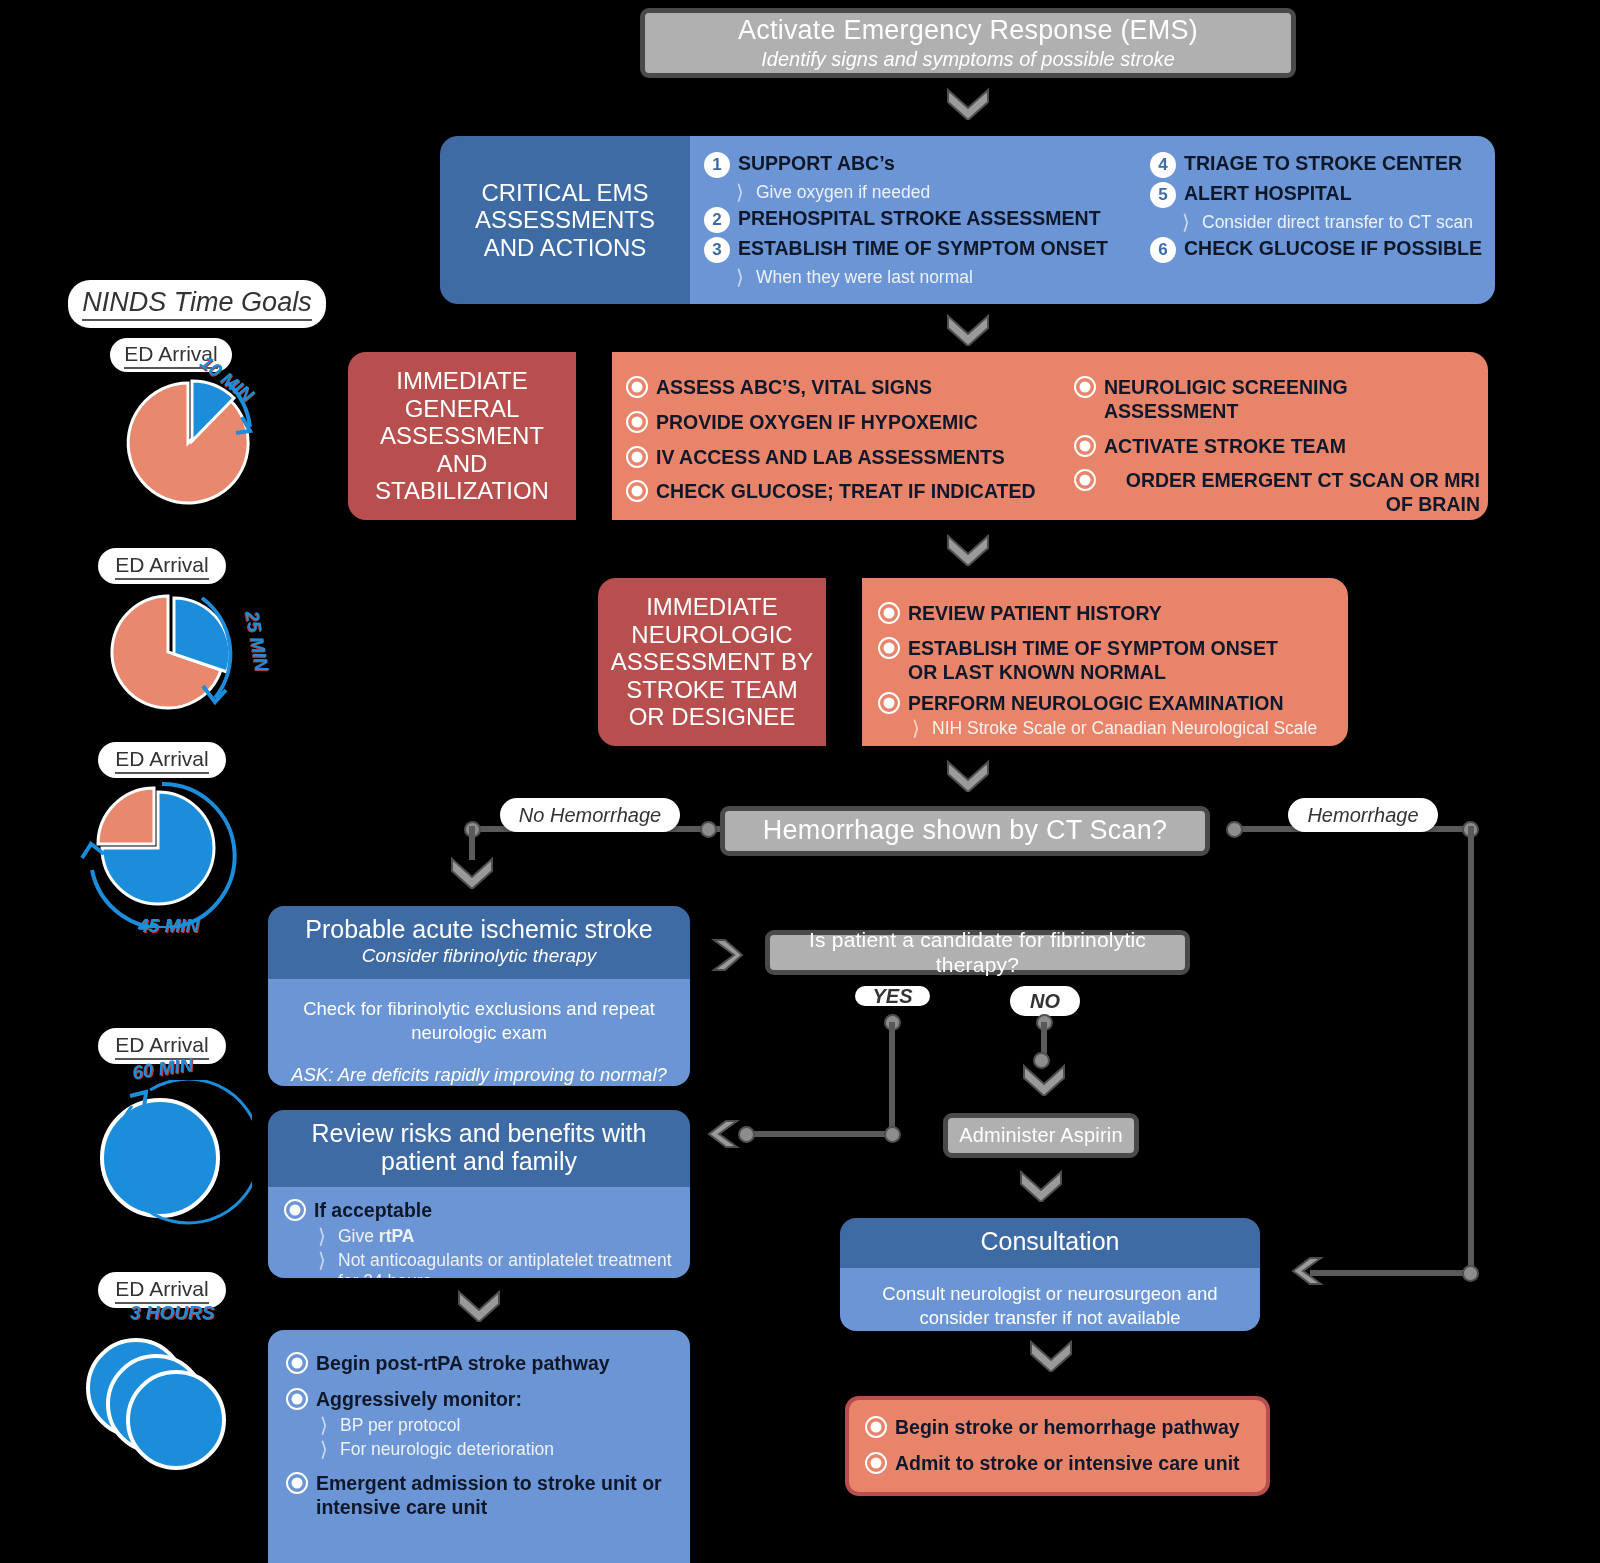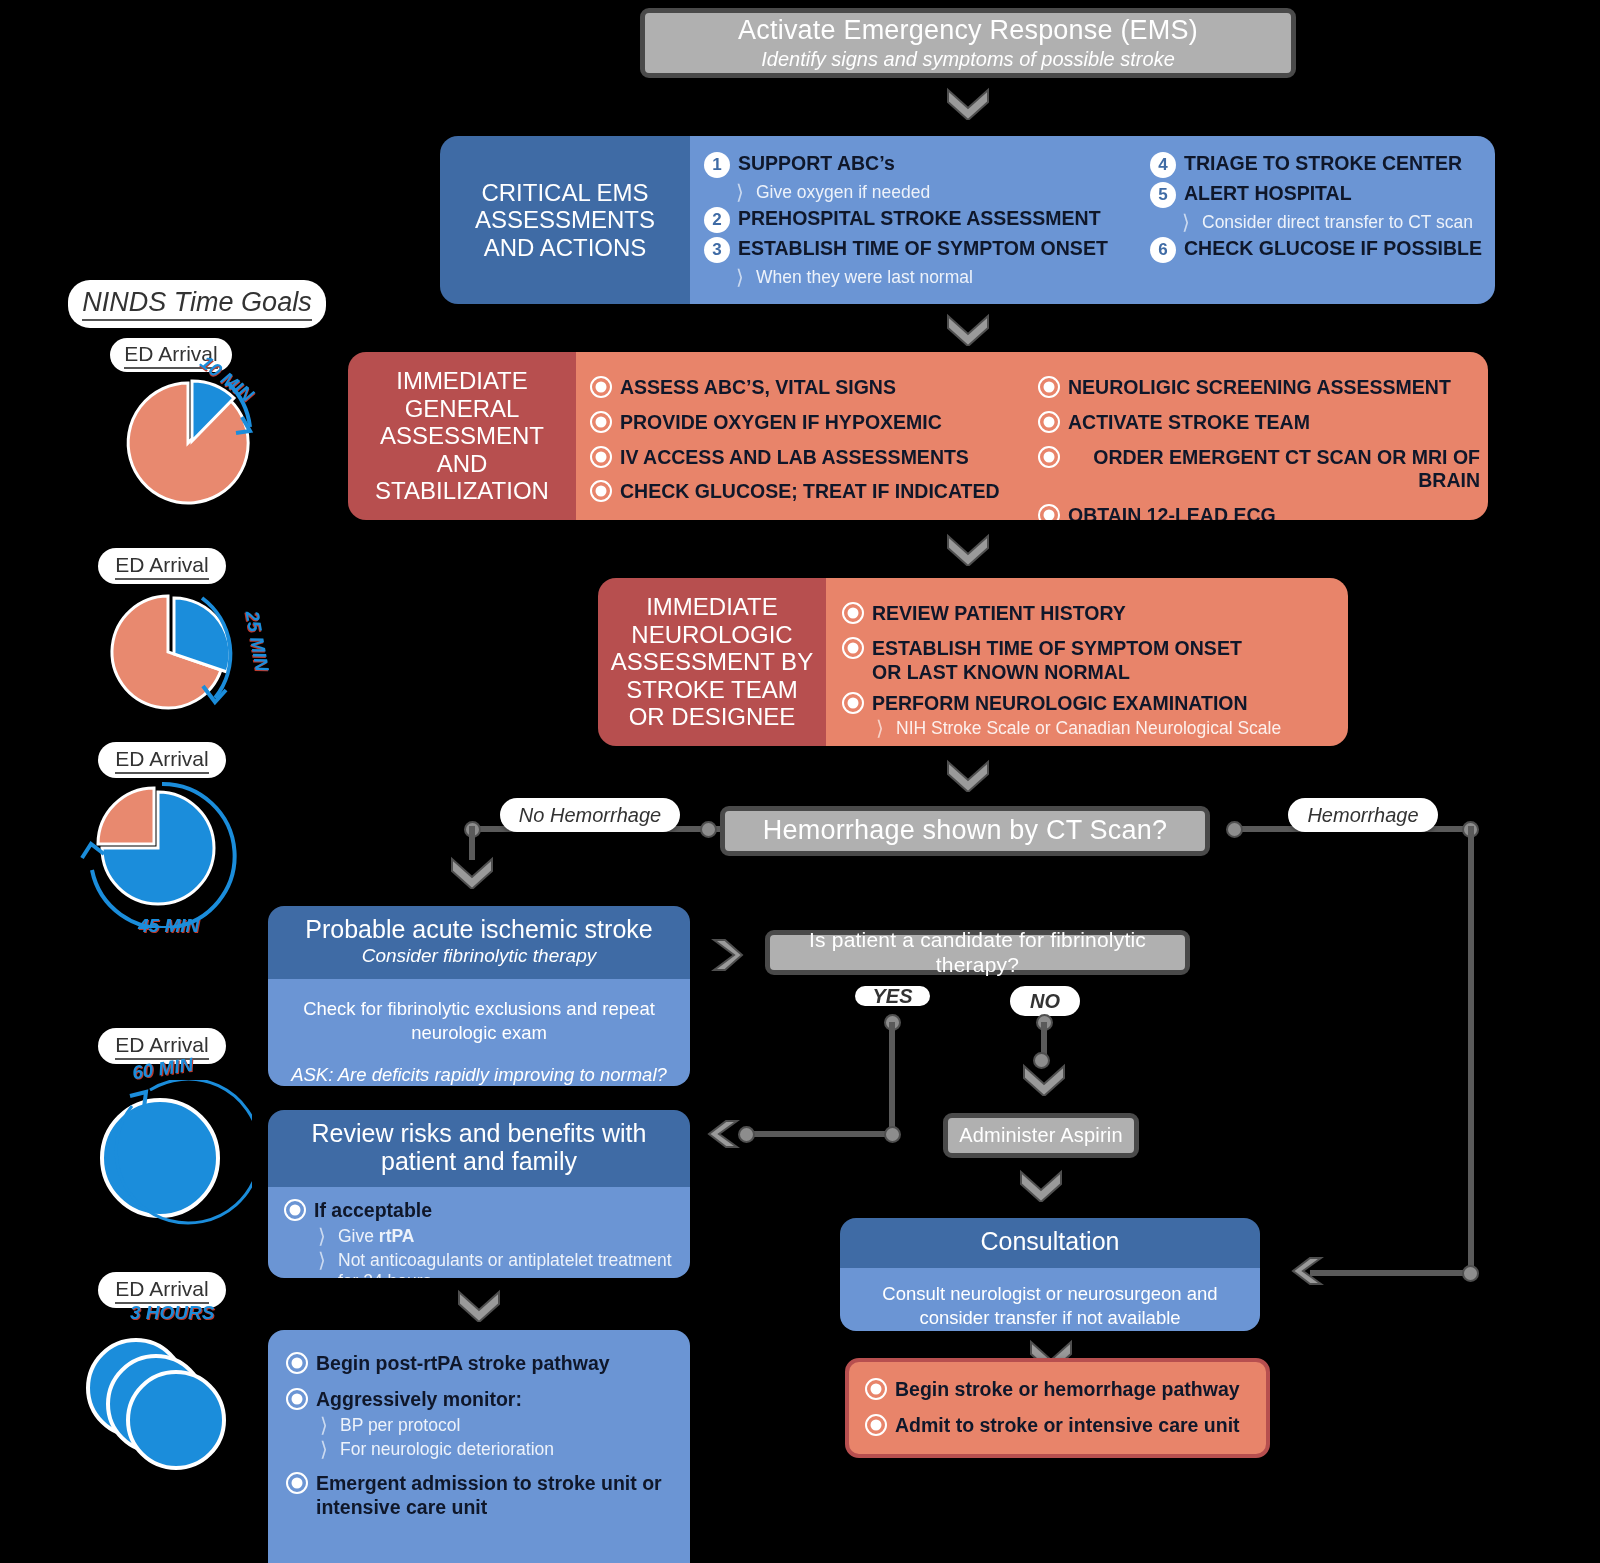--- a/index.html
+++ b/index.html
@@ -74,21 +74,21 @@
     line-height: 1.15;
     flex: 0 0 auto;
   }
   .panebox .items { flex: 1; display: flex; }
 
   .ems { }
   .ems .label { background: #3f6ba5; font-size: 24px; }
   .ems .items { background: #6b95d4; }
 
   .redpane .label { background: #b74f4f; font-size: 24px; }
-  .redpane .items { background: #e8846a; }
+  .redpane .items { background: #e8846a; margin-left: 36px; }
 
   
   .numc {
     display:inline-flex; align-items:center; justify-content:center;
     width: 26px; height: 26px; border-radius: 50%;
     background: #fff; color: #3f6ba5;
     font-size: 17px; font-weight: bold;
     flex: 0 0 26px;
   }
   
@@ -456,21 +456,21 @@
     </div>
     <div class="body">Consult neurologist or neurosurgeon and consider transfer if not available</div>
   </div>
 
   <div class="abs vchev" style="left:1028px; top:1338px;">
     <svg width="46" height="34" viewBox="0 0 46 34">
         <path d="M3 4 L23 22 L43 4 L43 16 L23 34 L3 16 Z" fill="#9a9a9a" stroke="#4f4f4f" stroke-width="2"></path>
       </svg>
   </div>
 
-  <div class="abs" style="left:845px; top:1358px; width:425px; height:100px; background:#e8846a; border:4px solid #b74f4f; border-radius:14px; box-shadow:0 3px 7px rgba(0,0,0,.5); padding:16px 16px;">
+  <div class="abs" style="left:845px; top:1396px; width:425px; height:100px; background:#e8846a; border:4px solid #b74f4f; border-radius:14px; box-shadow:0 3px 7px rgba(0,0,0,.5); padding:16px 16px;">
     <div class="row">
       <span class="ring"></span>
       <span class="mainline">Begin stroke or hemorrhage pathway</span>
     </div>
     <div class="row" style="margin-top:12px;">
       <span class="ring"></span>
       <span class="mainline">Admit to stroke or intensive care unit</span>
     </div>
   </div>
 

